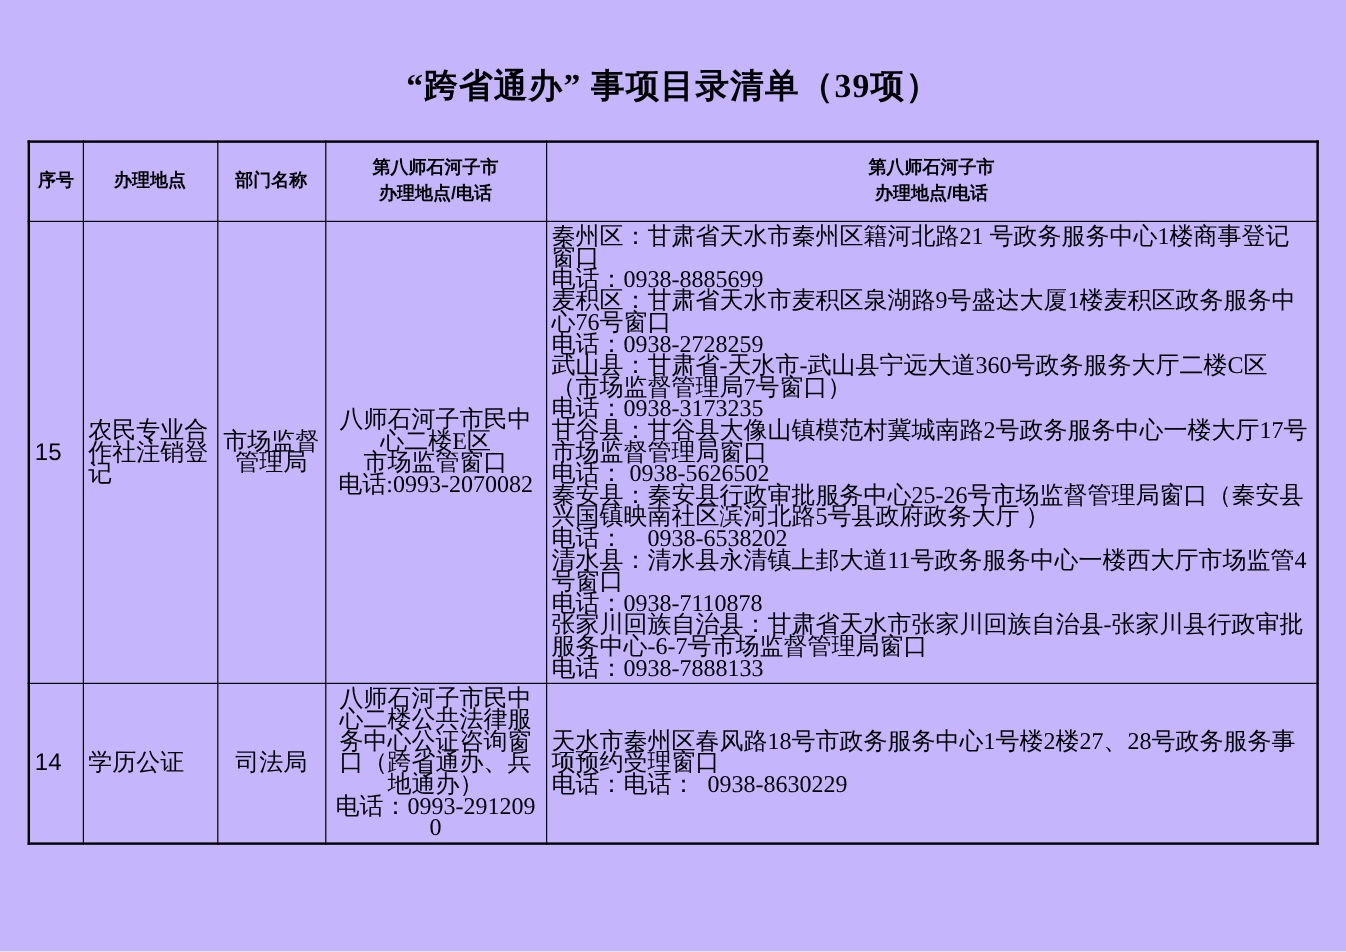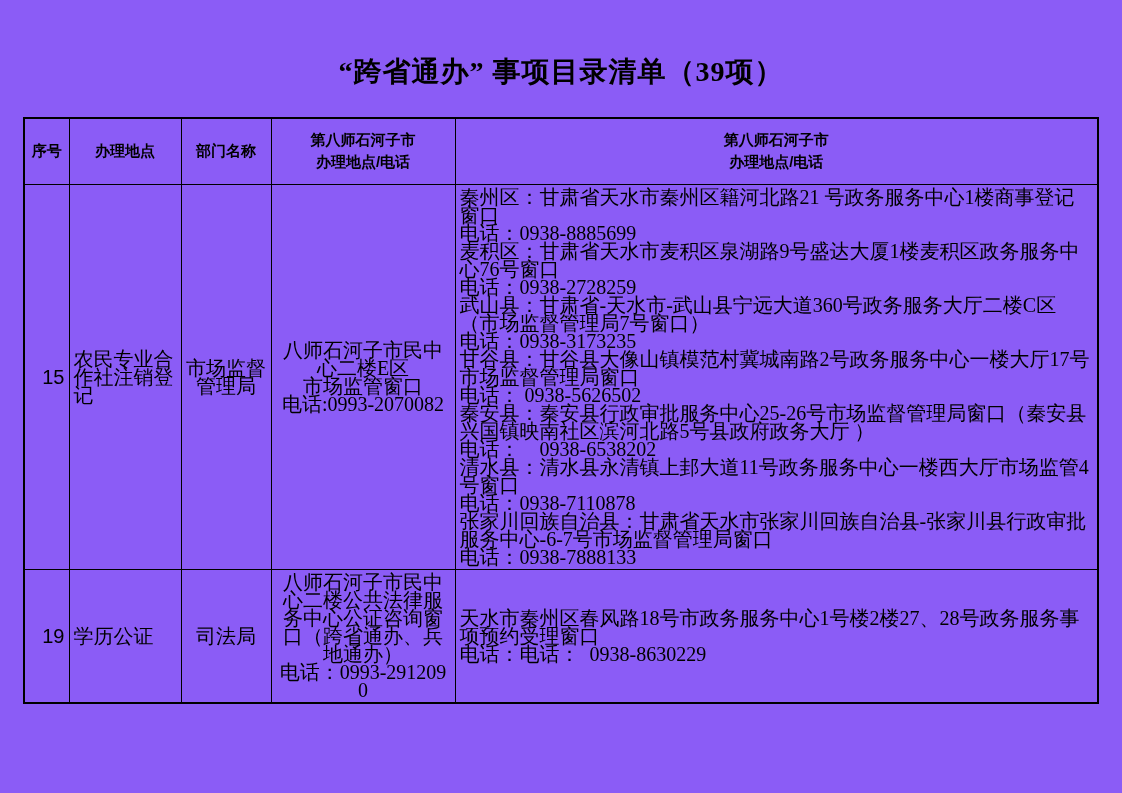--- a/index.html
+++ b/index.html
@@ -6,21 +6,21 @@
     margin: 0;
     padding: 0;
     background: #ffffff;
     color: #000000;
     font-family: "Liberation Serif", "DejaVu Serif", serif;
   }
   .page {
     position: relative;
     width: 1122px;
     height: 793px;
-    background: #8b5cf6;
+    background: #c4b5fd;
     overflow: hidden;
   }
   .doc-title {
     position: absolute;
     top: 53px;
     left: 0;
     width: 1122px;
     margin: 0;
     text-align: center;
     font-size: 28px;
@@ -56,21 +56,21 @@
     line-height: 18px;
     white-space: pre-wrap;
     word-break: break-all;
     padding: 3px 4px;
   }
   tr.header-row { height: 66px; margin-left: 16px; }
   tr.row-15 { height: 320px; }
   tr.row-16 { height: 93px; }
 
   td.c-seq {
-    text-align: right;
+    text-align: left;
     font-family: "Liberation Sans", "DejaVu Sans", sans-serif;
     font-size: 14px;
   }
   td.c-name {
     text-align: left;
     font-size: 14px;
     line-height: 20px;
     padding-left: 6px;
     padding-right: 3px;
     margin-left: 21px;
@@ -137,21 +137,21 @@
 甘谷县：甘谷县大像山镇模范村冀城南路2号政务服务中心一楼大厅17号市场监督管理局窗口
 电话： 0938-5626502
 秦安县：秦安县行政审批服务中心25-26号市场监督管理局窗口（秦安县兴国镇映南社区滨河北路5号县政府政务大厅 ）
 电话：    0938-6538202
 清水县：清水县永清镇上邽大道11号政务服务中心一楼西大厅市场监管4号窗口
 电话：0938-7110878
 张家川回族自治县：甘肃省天水市张家川回族自治县-张家川县行政审批服务中心-6-7号市场监督管理局窗口
 电话：0938-7888133</td>
       </tr>
       <tr class="row-16">
-        <td class="c-seq">19</td>
+        <td class="c-seq">14</td>
         <td class="c-name">学历公证</td>
         <td class="c-dept">司法局</td>
         <td class="c-shz">八师石河子市民中心二楼公共法律服务中心公证咨询窗口（跨省通办、兵地通办）
 电话：0993-2912090</td>
         <td class="c-tsh">天水市秦州区春风路18号市政务服务中心1号楼2楼27、28号政务服务事项预约受理窗口
 电话：电话：  0938-8630229</td>
       </tr>
     </tbody>
   </table>
 

